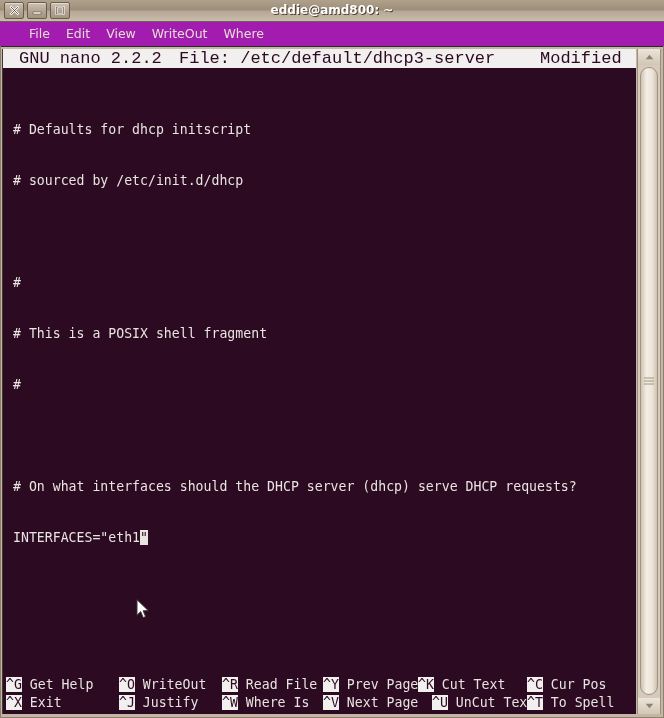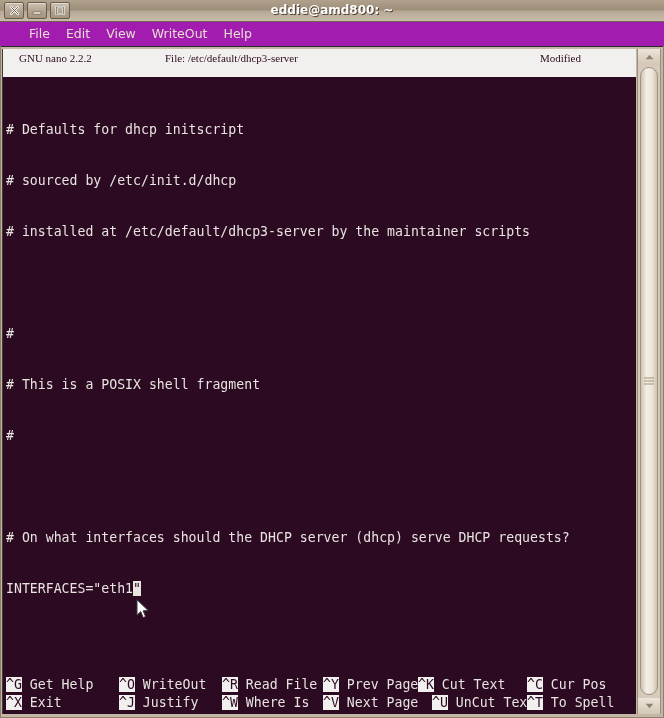--- a/index.html
+++ b/index.html
@@ -112,49 +112,49 @@
     overflow: hidden;
     box-sizing: border-box;
     border-left: 1px solid #3f3a33;
   }
 
   
   .nano-titlebar {
     position: absolute;
     left: 0; top: 0;
     width: 634px;
-    height: 28px;
+    height: 19px;
     background: #f2f0ee;
     color: #2c0a22;
-    font-family: Liberation Serif, serif;
-    font-size: 11px;
+    font-family: Liberation Mono, monospace;
+    font-size: 17px;
     line-height: 19px;
     white-space: pre;
     overflow: hidden;
   }
   .nano-titlebar span { position: absolute; top: 0; }
   .nt-version { left: 16px; }
-  .nt-file    { left: 162px; }
+  .nt-file    { left: 176px; }
   .nt-status  { left: 537px; }
 
   
   .editor {
     position: absolute;
     left: 0;
     top: 38px;
     width: 634px;
     font-family: "DejaVu Sans Mono", monospace;
     font-size: 13.2px;
     line-height: 17px;
     color: #e8e4e0;
     white-space: pre;
   }
   .editor .line {
     height: 17px;
-    padding-left: 3px;
+    padding-left: 10px;
     white-space: pre;
   }
   .cursor-cell {
     background: #e8e4e0;
     color: #2c0a22;
   }
 
   
   .nano-footer {
     position: absolute;
@@ -283,37 +283,36 @@
       </div>
     </div>
     <div class="title-text">eddie@amd800: ~</div>
   </div>
 
   <div class="menubar">
     <div class="menuitem">File</div>
     <div class="menuitem">Edit</div>
     <div class="menuitem">View</div>
     <div class="menuitem">WriteOut</div>
-    <div class="menuitem">Help</div>
+    <div class="menuitem">Where</div>
   </div>
 
   <div class="term-frame"></div>
 
   <div class="term">
 
     <div class="nano-titlebar">
       <span class="nt-version">GNU nano 2.2.2</span>
       <span class="nt-file">File: /etc/default/dhcp3-server</span>
       <span class="nt-status">Modified</span>
     </div>
 
     <div class="editor">
       <div class="line"># Defaults for dhcp initscript</div>
       <div class="line"># sourced by /etc/init.d/dhcp</div>
-      <div class="line"># installed at /etc/default/dhcp3-server by the maintainer scripts</div>
       <div class="line"></div>
       <div class="line">#</div>
       <div class="line"># This is a POSIX shell fragment</div>
       <div class="line">#</div>
       <div class="line"></div>
       <div class="line"># On what interfaces should the DHCP server (dhcp) serve DHCP requests?</div>
       <div class="line"><span>INTERFACES="eth1</span><span class="cursor-cell">"</span><span></span></div>
     </div>
 
     <div class="nano-footer">

